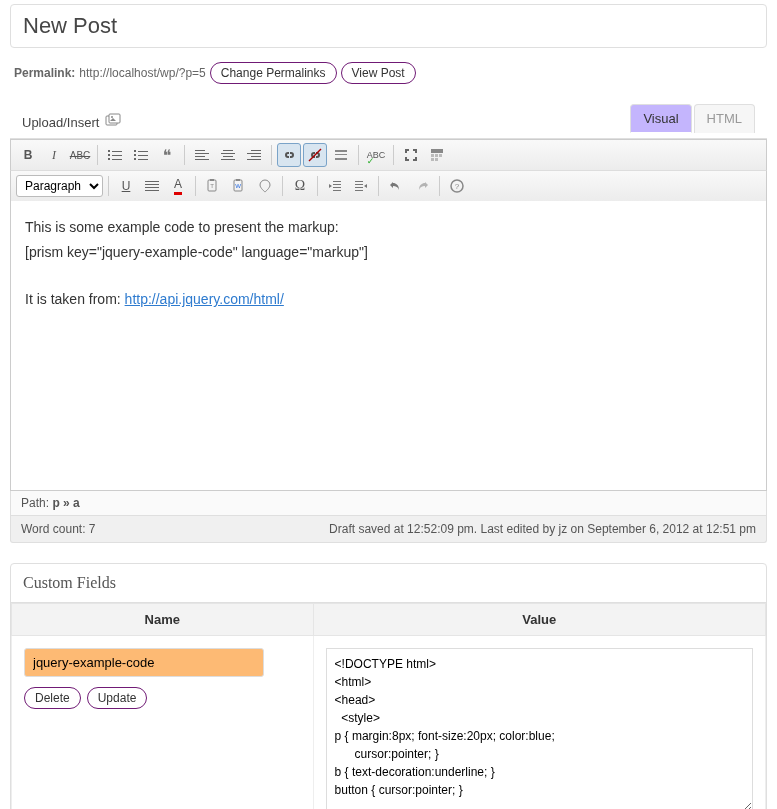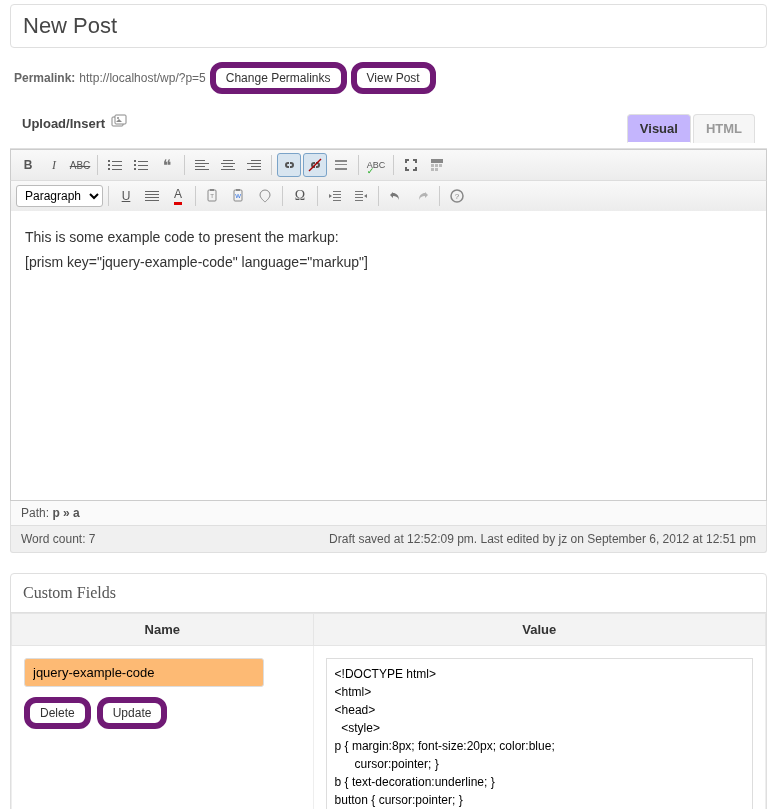--- a/index.html
+++ b/index.html
@@ -1,22 +1,22 @@
 <!DOCTYPE html>
 <html><head>
 <meta charset="utf-8">
 <style>
 * { box-sizing: border-box; margin: 0; padding: 0; }
 body { font-family: "Helvetica Neue", Arial, sans-serif; font-size: 13px; color: #333; background: #fff; width: 777px; }
 .panel { border: 1px solid #dfdfdf; border-radius: 4px; margin: 4px 10px 10px 10px; background: #fff; }
 .panel-header { padding: 8px 12px; font-size: 22px; font-weight: 300; color: #464646; }
 .panel-header.cf { font-family: Georgia, serif; font-size: 16px; color: #555; padding: 10px 12px; border-bottom: 1px solid #dfdfdf; }
 .permalink-row { padding: 4px 12px 10px 12px; font-size: 12px; color: #666; display: flex; align-items: center; gap: 4px; }
-.wp-btn { display: inline-block; background: #fff; border: 6px solid #701a75; border-radius: 12px; padding: 2px 10px; font-size: 12px; color: #333; cursor: pointer; line-height: 16px; }
-.upload-row { padding: 10px 12px 6px 12px; display: flex; align-items: flex-start; justify-content: space-between; border-bottom: 1px solid #dfdfdf; position: relative; font-weight: bold; }
+.wp-btn { display: inline-block; background: #fff; border: 1px solid #701a75; border-radius: 12px; padding: 2px 10px; font-size: 12px; color: #333; cursor: pointer; line-height: 16px; }
+.upload-row { padding: 10px 12px 6px 12px; display: flex; align-items: flex-end; justify-content: space-between; border-bottom: 1px solid #dfdfdf; position: relative; }
 .upload-left { display: flex; align-items: center; gap: 6px; color: #444; font-size: 13px; }
 .tabs { display: flex; align-self: flex-end; margin-bottom: -1px; }
 .tab { border: 1px solid #dfdfdf; border-bottom: none; padding: 6px 12px; font-size: 13px; color: #999; background: #f6f6f6; border-radius: 4px 4px 0 0; margin-left: 2px; cursor: pointer; }
 .tab.active { background: #c4b5fd; color: #333; border-bottom: 1px solid #fff; position: relative; z-index: 2; }
 .toolbar { background: linear-gradient(#f9f9f9, #ececec); border-left: 1px solid #ccc; border-right: 1px solid #ccc; padding: 3px 5px; display: flex; flex-wrap: wrap; gap: 2px; align-items: center; }
 .toolbar + .toolbar { border-top: 1px solid #ddd; }
 .tbtn { width: 24px; height: 24px; border: 1px solid transparent; border-radius: 3px; display: flex; align-items: center; justify-content: center; cursor: pointer; color: #555; font-size: 12px; font-family: Arial, sans-serif; }
 .tbtn.active { background: #d8e5f0; border-color: #7aa3c8; }
 .tsep { width: 1px; height: 20px; background: #ccc; margin: 0 3px; }
 .fmt-select { font-size: 12px; height: 22px; border: 1px solid #bbb; border-radius: 3px; background: #fff; padding: 0 4px; }
@@ -245,20 +245,23 @@
         <svg viewBox="0 0 16 16">
           <circle cx="8" cy="8" r="6" fill="none" stroke="#888" stroke-width="1.5"></circle>
           <text x="8" y="11" font-size="8" fill="#888" text-anchor="middle">?</text>
         </svg>
       </div>
   </div>
 
   <div class="editor-area">
     <p>This is some example code to present the markup:</p>
     <p>[prism key="jquery-example-code" language="markup"]</p>
+    <p style="margin-top:22px;">
+      <span>It is taken from: </span><a href="#">http://api.jquery.com/html/</a>
+    </p>
   </div>
 
   <div class="path-bar">
     <span>Path:</span>
     <b>p » a</b>
   </div>
   <div class="status-bar">
     <span><span>Word count:</span> <span>7</span></span>
     <span>Draft saved at 12:52:09 pm. Last edited by jz on September 6, 2012 at 12:51 pm</span>
   </div>

